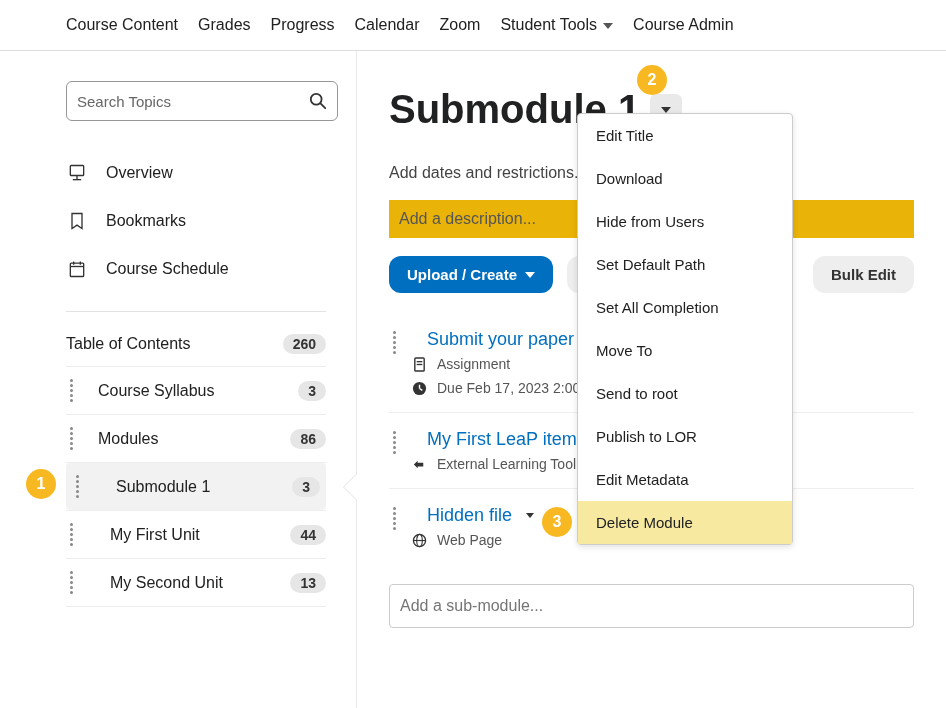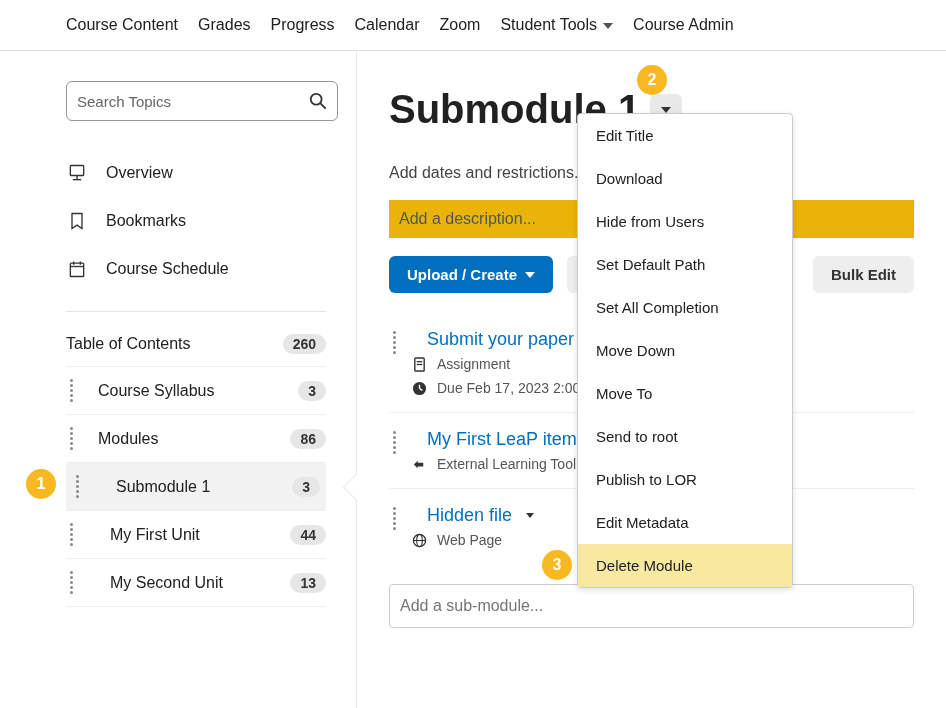--- a/index.html
+++ b/index.html
@@ -44,21 +44,21 @@
   .page-title { font-size: 40px; font-weight: 600; }
   .chev-btn { width: 32px; height: 32px; background: #e9e9e9; border-radius: 6px; display: inline-flex; align-items: center; justify-content: center; cursor: pointer; }
   .chev-down { width: 0; height: 0; border-left: 5px solid transparent; border-right: 5px solid transparent; border-top: 6px solid #333; }
   .chev-down.small { border-left-width: 4px; border-right-width: 4px; border-top-width: 5px; }
 
   .link-muted { color: #444; font-size: 16px; margin-top: 32px; display: block; }
   .desc-box { background: #eab308; padding: 10px 10px; font-size: 16px; color: #555; margin-top: 18px; cursor: text; }
 
   
   .action-bar { display: flex; gap: 14px; margin-top: 18px; align-items: center; }
-  .btn { border-radius: 6px; padding: 10px 18px; font-size: 15px; cursor: pointer; display: inline-flex; align-items: center; gap: 8px; }
+  .btn { border-radius: 12px; padding: 10px 18px; font-size: 15px; cursor: pointer; display: inline-flex; align-items: center; gap: 8px; }
   .btn-primary { background: #006fbf; color: #fff; font-weight: 600; }
   .btn-primary .chev-down { border-top-color: #fff; }
   .btn-secondary { background: #eee; color: #333; font-weight: 600; }
 
   
   .items { margin-top: 20px; }
   .item { display: flex; align-items: flex-start; gap: 12px; padding: 16px 0; border-bottom: 1px solid #eee; }
   .item .grab { width: 10px; color: #888; padding-top: 2px; cursor: grab; }
   .item-body { flex: 1; }
   .item-title { color: #006fbf; font-size: 18px; display: inline-block; margin-left: 16px; }
@@ -353,21 +353,20 @@
 
     <input class="submodule-input" placeholder="Add a sub-module..." style="">
 
     
     <div class="dropdown">
       <div class="dropdown-item">Edit Title</div>
       <div class="dropdown-item">Download</div>
       <div class="dropdown-item">Hide from Users</div>
       <div class="dropdown-item">Set Default Path</div>
       <div class="dropdown-item">Set All Completion</div>
-      <div class="dropdown-item">Move Down</div>
       <div class="dropdown-item">Move To</div>
       <div class="dropdown-item">Send to root</div>
       <div class="dropdown-item">Publish to LOR</div>
       <div class="dropdown-item">Edit Metadata</div>
       <div style="position:relative;">
         <div class="badge" style="left:-36px; top:6px;">3</div>
         <div class="dropdown-item highlight">Delete Module</div>
       </div>
     </div>
 

